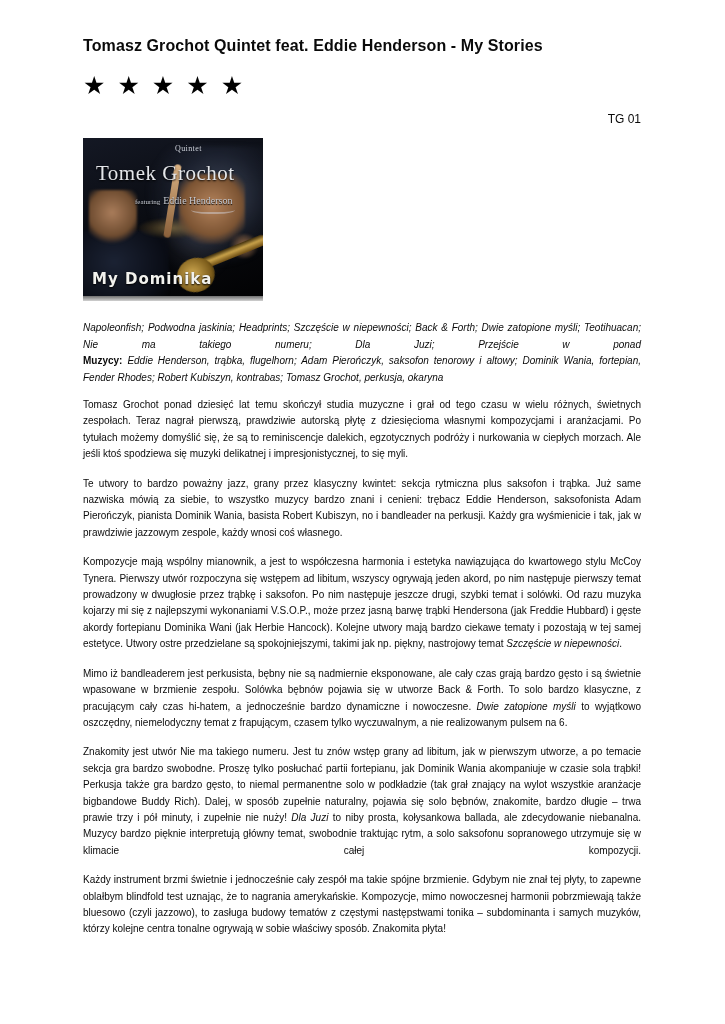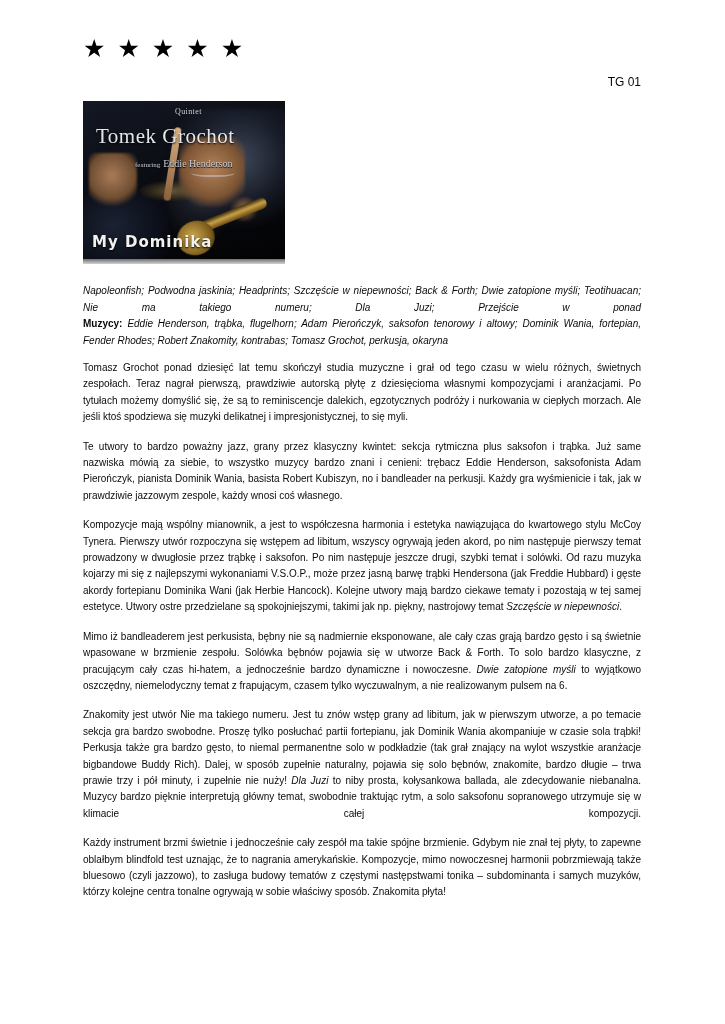--- a/index.html
+++ b/index.html
@@ -18,21 +18,21 @@
     margin: 0 0 17px 0; letter-spacing: 0.1px;
   }
   .stars {
     font-size: 25px; line-height: 1; letter-spacing: 12px;
     color: #000; margin: 0 0 14px 0;
   }
   .catalog { font-size: 12px; line-height: 1.2; margin: 0 0 12px 0; text-align: right; }
 
   
   .cover {
-    position: relative; width: 202px; height: 163px;
+    position: relative; width: 180px; height: 163px;
     margin: 0 7px 19px 0; overflow: hidden;
     background: linear-gradient(160deg, #141824 0%, #0a0c12 45%, #020203 100%);
     text-decoration: underline;
   }
   .cover div { position: absolute; }
   .cv-ghost-face {
     right: -14px; top: 8px; width: 130px; height: 120px;
     background: radial-gradient(ellipse at 55% 42%, rgba(104,118,146,.55), rgba(56,66,90,.30) 45%, rgba(0,0,0,0) 72%);
     filter: blur(2px);
   }
@@ -116,20 +116,21 @@
   .credits { margin: 0 0 11px 0; }
   .justify-last { text-align-last: justify; }
   .i { font-style: italic; }
   .b { font-weight: bold; margin-top: 31px; }
 </style>
 </head>
 <body>
 
 <div class="page">
 
+  <h1 class="title">Tomasz Grochot Quintet feat. Eddie Henderson - My Stories</h1>
 
   <div class="stars">★★★★★</div>
 
   <div class="catalog">TG 01</div>
 
   <div class="cover">
     <div class="cv-ghost-face"></div>
     <div class="cv-ghost-center"></div>
     <div class="cv-drummer-body"></div>
     <div class="cv-drummer-head"></div>
@@ -143,21 +144,21 @@
     <div class="cv-quintet">Quintet</div>
     <div class="cv-artist">Tomek Grochot</div>
     <div class="cv-feat">
       <span class="small">featuring</span><span class="name">Eddie Henderson</span>
     </div>
     <div class="cv-album-title">My Dominika</div>
     <div class="cv-bottom-strip"></div>
   </div>
 
   <div class="textline tracklist">Napoleonfish; Podwodna jaskinia; Headprints; Szczęście w niepewności; Back &amp; Forth; Dwie zatopione myśli; Teotihuacan; Nie ma takiego numeru; Dla Juzi; Przejście w ponad</div>
-  <p class="credits"><span class="b">Muzycy: </span><span class="i">Eddie Henderson, trąbka, flugelhorn; Adam Pierończyk, saksofon tenorowy i altowy; Dominik Wania, fortepian, Fender Rhodes; Robert Znakomity, kontrabas; Tomasz Grochot, perkusja, okaryna</span></p>
+  <p class="credits"><span class="b">Muzycy: </span><span class="i">Eddie Henderson, trąbka, flugelhorn; Adam Pierończyk, saksofon tenorowy i altowy; Dominik Wania, fortepian, Fender Rhodes; Robert Kubiszyn, kontrabas; Tomasz Grochot, perkusja, okaryna</span></p>
 
   <p><span>Tomasz Grochot ponad dziesięć lat temu skończył studia muzyczne i grał od tego czasu w wielu różnych, świetnych zespołach. Teraz nagrał pierwszą, prawdziwie autorską płytę z dziesięcioma własnymi kompozycjami i aranżacjami. Po tytułach możemy domyślić się, że są to reminiscencje dalekich, egzotycznych podróży i nurkowania w ciepłych morzach. Ale jeśli ktoś spodziewa się muzyki delikatnej i impresjonistycznej, to się myli.</span></p>
   <p><span>Te utwory to bardzo poważny jazz, grany przez klasyczny kwintet: sekcja rytmiczna plus saksofon i trąbka. Już same nazwiska mówią za siebie, to wszystko muzycy bardzo znani i cenieni: trębacz Eddie Henderson, saksofonista Adam Pierończyk, pianista Dominik Wania, basista Robert Kubiszyn, no i bandleader na perkusji. Każdy gra wyśmienicie i tak, jak w prawdziwie jazzowym zespole, każdy wnosi coś własnego.</span></p>
   <p><span>Kompozycje mają wspólny mianownik, a jest to współczesna harmonia i estetyka nawiązująca do kwartowego stylu McCoy Tynera. Pierwszy utwór rozpoczyna się wstępem ad libitum, wszyscy ogrywają jeden akord, po nim następuje pierwszy temat prowadzony w dwugłosie przez trąbkę i saksofon. Po nim następuje jeszcze drugi, szybki temat i solówki. Od razu muzyka kojarzy mi się z najlepszymi wykonaniami V.S.O.P., może przez jasną barwę trąbki Hendersona (jak Freddie Hubbard) i gęste akordy fortepianu Dominika Wani (jak Herbie Hancock). Kolejne utwory mają bardzo ciekawe tematy i pozostają w tej samej estetyce. Utwory ostre przedzielane są spokojniejszymi, takimi jak np. piękny, nastrojowy temat </span><span class="i">Szczęście w niepewności</span><span>.</span></p>
   <p><span>Mimo iż bandleaderem jest perkusista, bębny nie są nadmiernie eksponowane, ale cały czas grają bardzo gęsto i są świetnie wpasowane w brzmienie zespołu. Solówka bębnów pojawia się w utworze Back &amp; Forth. To solo bardzo klasyczne, z pracującym cały czas hi-hatem, a jednocześnie bardzo dynamiczne i nowoczesne. </span><span class="i">Dwie zatopione myśli</span><span> to wyjątkowo oszczędny, niemelodyczny temat z frapującym, czasem tylko wyczuwalnym, a nie realizowanym pulsem na 6.</span></p>
   <p class="justify-last"><span>Znakomity jest utwór Nie ma takiego numeru. Jest tu znów wstęp grany ad libitum, jak w pierwszym utworze, a po temacie sekcja gra bardzo swobodne. Proszę tylko posłuchać partii fortepianu, jak Dominik Wania akompaniuje w czasie sola trąbki! Perkusja także gra bardzo gęsto, to niemal permanentne solo w podkładzie (tak grał znający na wylot wszystkie aranżacje bigbandowe Buddy Rich). Dalej, w sposób zupełnie naturalny, pojawia się solo bębnów, znakomite, bardzo długie – trwa prawie trzy i pół minuty, i zupełnie nie nuży! </span><span class="i">Dla Juzi</span><span> to niby prosta, kołysankowa ballada, ale zdecydowanie niebanalna. Muzycy bardzo pięknie interpretują główny temat, swobodnie traktując rytm, a solo saksofonu sopranowego utrzymuje się w klimacie całej kompozycji.</span></p>
   <p><span>Każdy instrument brzmi świetnie i jednocześnie cały zespół ma takie spójne brzmienie. Gdybym nie znał tej płyty, to zapewne oblałbym blindfold test uznając, że to nagrania amerykańskie. Kompozycje, mimo nowoczesnej harmonii pobrzmiewają także bluesowo (czyli jazzowo), to zasługa budowy tematów z częstymi następstwami tonika – subdominanta i samych muzyków, którzy kolejne centra tonalne ogrywają w sobie właściwy sposób. Znakomita płyta!</span></p>
 
 </div>
 

